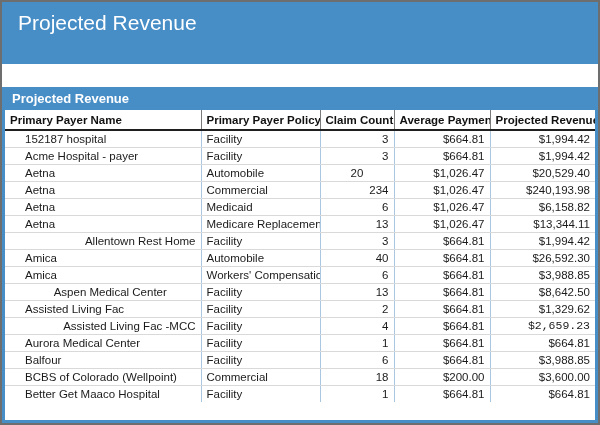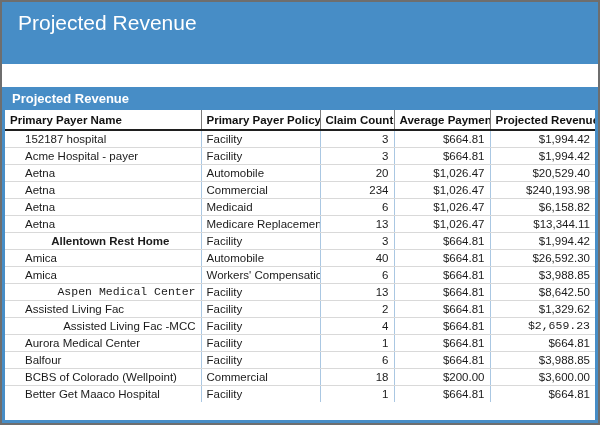--- a/index.html
+++ b/index.html
@@ -130,21 +130,21 @@
           <tr>
             <td style="text-align: left;">Acme Hospital - payer</td>
             <td style="text-align: left;">Facility</td>
             <td style="text-align: right;">3</td>
             <td style="text-align: right;">$664.81</td>
             <td style="text-align: right;">$1,994.42</td>
           </tr>
           <tr>
             <td style="text-align: left;">Aetna</td>
             <td style="text-align: left;">Automobile</td>
-            <td style="text-align: right;">20</td>
+            <td style="text-align: center;">20</td>
             <td style="text-align: right;">$1,026.47</td>
             <td style="text-align: right;">$20,529.40</td>
           </tr>
           <tr>
             <td style="text-align: left;">Aetna</td>
             <td style="text-align: left;">Commercial</td>
             <td style="text-align: right;">234</td>
             <td style="text-align: right;">$1,026.47</td>
             <td style="text-align: right;">$240,193.98</td>
           </tr>
@@ -156,42 +156,42 @@
             <td style="text-align: right;">$6,158.82</td>
           </tr>
           <tr>
             <td style="text-align: left;">Aetna</td>
             <td style="text-align: left;">Medicare Replacement</td>
             <td style="text-align: right;">13</td>
             <td style="text-align: right;">$1,026.47</td>
             <td style="text-align: right;">$13,344.11</td>
           </tr>
           <tr>
-            <td style="text-align: center; font-weight: bold;">Allentown Rest Home</td>
+            <td style="text-align: right;">Allentown Rest Home</td>
             <td style="text-align: left;">Facility</td>
             <td style="text-align: right;">3</td>
             <td style="text-align: right;">$664.81</td>
             <td style="text-align: right;">$1,994.42</td>
           </tr>
           <tr>
             <td style="text-align: left;">Amica</td>
             <td style="text-align: left;">Automobile</td>
             <td style="text-align: right; margin-left: 48px;">40</td>
             <td style="text-align: right;">$664.81</td>
             <td style="text-align: right;">$26,592.30</td>
           </tr>
           <tr>
             <td style="text-align: left;">Amica</td>
             <td style="text-align: left;">Workers' Compensation</td>
             <td style="text-align: right;">6</td>
             <td style="text-align: right;">$664.81</td>
             <td style="text-align: right;">$3,988.85</td>
           </tr>
           <tr>
-            <td style="text-align: right; font-family: Liberation Mono, monospace;">Aspen Medical Center</td>
+            <td style="text-align: center;">Aspen Medical Center</td>
             <td style="text-align: left;">Facility</td>
             <td style="text-align: right;">13</td>
             <td style="text-align: right;">$664.81</td>
             <td style="text-align: right;">$8,642.50</td>
           </tr>
           <tr>
             <td style="text-align: left;">Assisted Living Fac</td>
             <td style="text-align: left;">Facility</td>
             <td style="text-align: right;">2</td>
             <td style="text-align: right;">$664.81</td>

